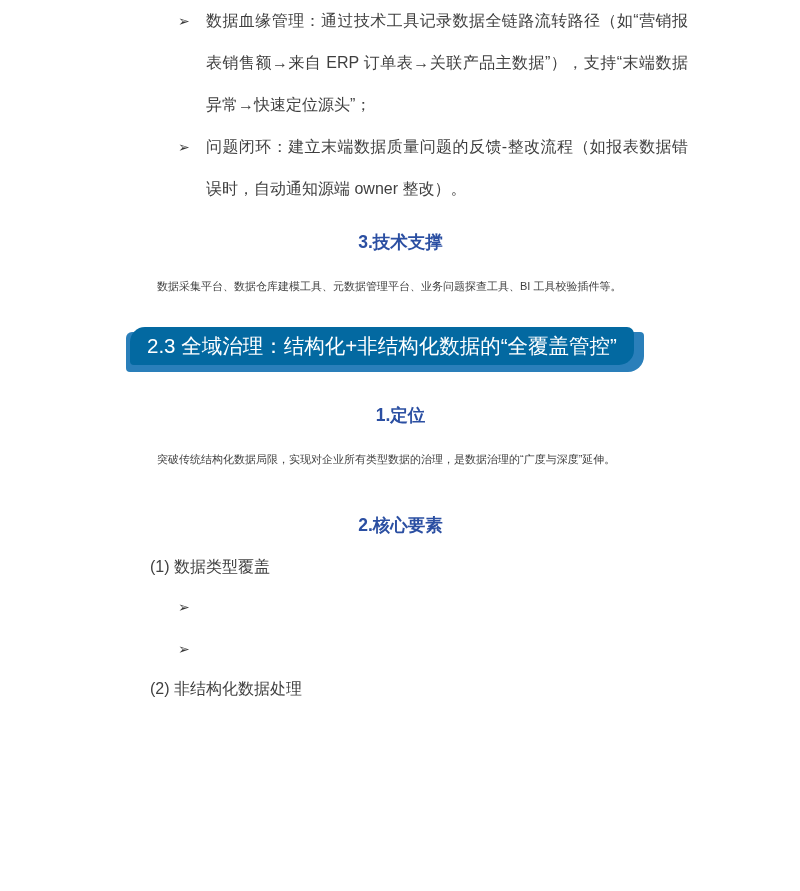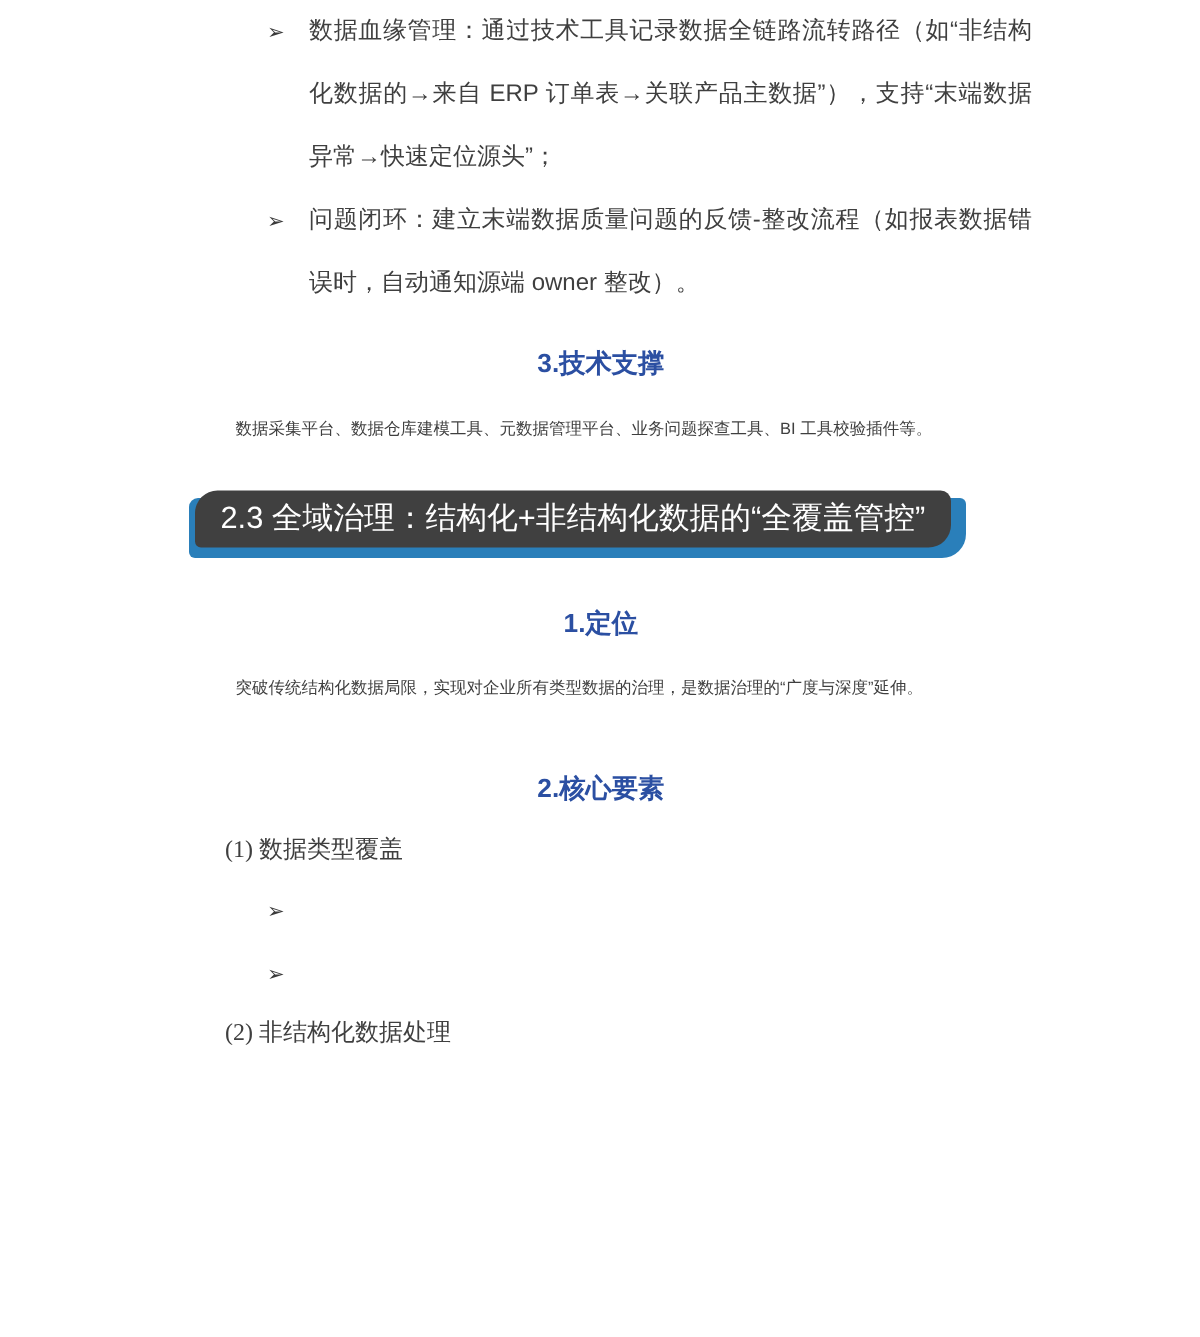--- a/index.html
+++ b/index.html
@@ -54,56 +54,55 @@
     line-height: 38px;
     text-align: justify;
   }
   p.body-para.indent { text-indent: 32px; }
 
   
   p.sub-item {
     margin: 0 0 0 37px;
     font-size: 16px;
     line-height: 38px;
-    font-family: Liberation Serif, serif;
   }
 
   
   .banner-row { margin: 22px 0 0 17px; }
   .banner { position: relative; display: inline-block; }
   .banner::before {
     content: "";
     position: absolute;
     left: -4px;
     top: 5px;
     right: -10px;
     bottom: -7px;
     background: #2a7fba;
     border-radius: 6px 4px 16px 4px;
   }
   .banner .banner-text {
     position: relative;
     display: inline-block;
-    background: #404040;
+    background: #0369a1;
     color: #ffffff;
     font-size: 20.5px;
     line-height: 21px;
     padding: 8px 17px 9px 17px;
     border-radius: 15px 7px 15px 4px;
   }
 </style>
 </head>
 <body>
 
 <div class="page">
 
   <ul class="bullet-list">
     <li>
       <span class="marker">➢</span>
-      <span class="btext">数据血缘管理：通过技术工具记录数据全链路流转路径（如“非结构化数据的→来自 ERP 订单表→关联产品主数据”），支持“末端数据异常→快速定位源头”；</span>
+      <span class="btext">数据血缘管理：通过技术工具记录数据全链路流转路径（如“营销报表销售额→来自 ERP 订单表→关联产品主数据”），支持“末端数据异常→快速定位源头”；</span>
     </li>
     <li>
       <span class="marker">➢</span>
       <span class="btext">问题闭环：建立末端数据质量问题的反馈-整改流程（如报表数据错误时，自动通知源端 owner 整改）。</span>
     </li>
   </ul>
 
   <h3 class="sub-heading h-tech">3.技术支撑</h3>
 
   <p class="body-para indent">数据采集平台、数据仓库建模工具、元数据管理平台、业务问题探查工具、BI 工具校验插件等。</p>

